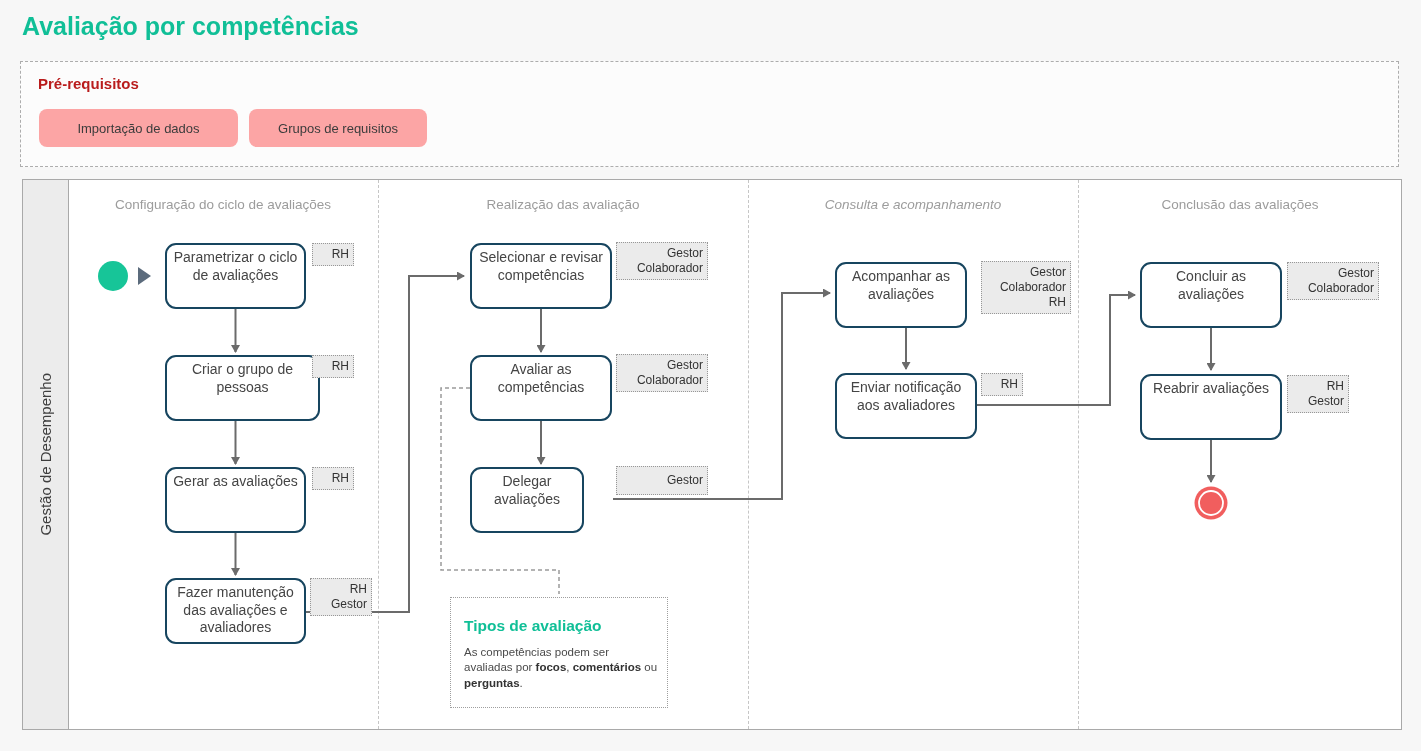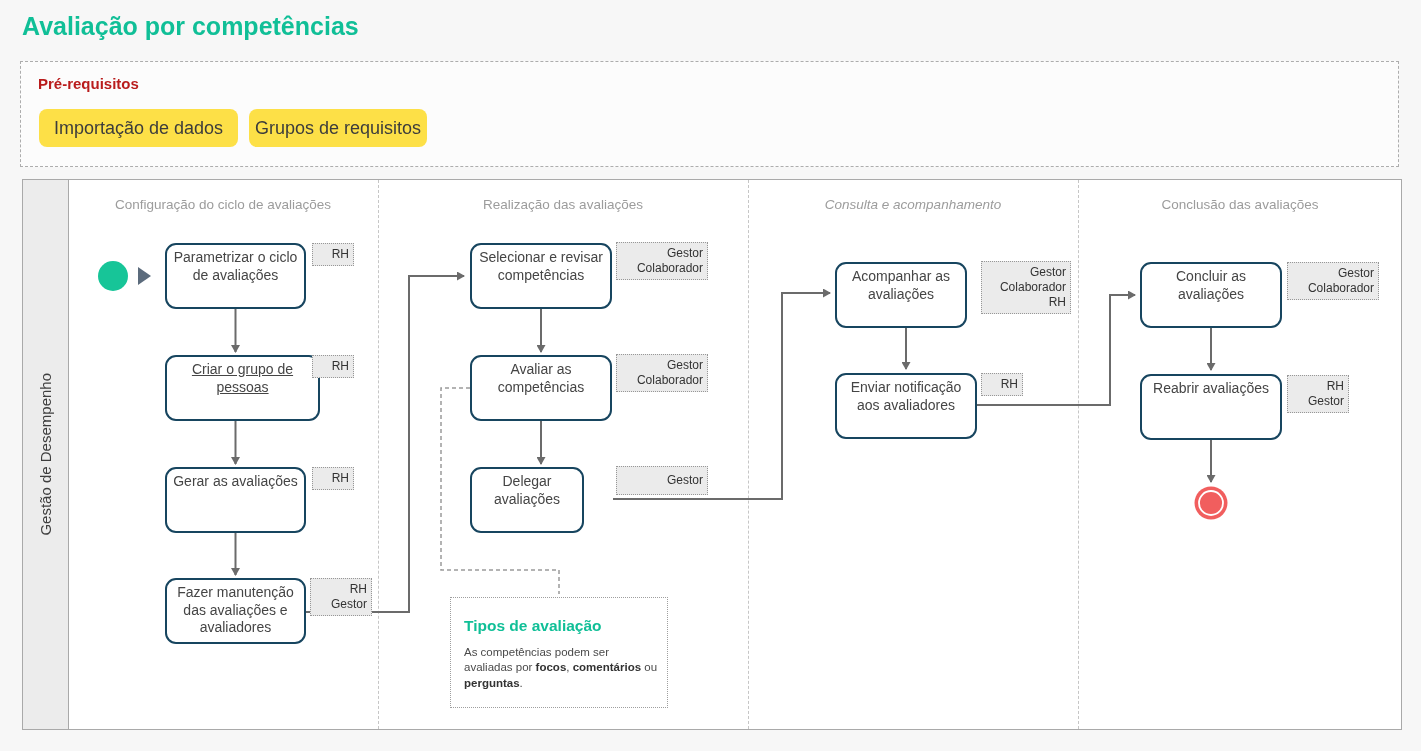--- a/index.html
+++ b/index.html
@@ -4,22 +4,22 @@
 <style>
   html,body{margin:0;padding:0;}
   body{font-family:"Liberation Sans",sans-serif;}
   #canvas{position:relative;width:1421px;height:751px;background:#F7F7F7;overflow:hidden;}
 
   .page-title{position:absolute;left:22px;top:12px;font-size:25px;font-weight:700;color:#10BF97;}
 
   .prereq-box{position:absolute;left:20px;top:61px;width:1379px;height:106px;
     border:1px dashed #ADADAD;background:#FCFCFC;box-sizing:border-box;}
   .prereq-title{position:absolute;left:17px;top:13px;font-size:15px;font-weight:700;color:#b91c1c;}
-  .chip{position:absolute;top:47px;height:38px;background:#fde047;border-radius:8px;
-    display:flex;align-items:center;justify-content:center;font-size:18px;color:#3C3C3C;cursor:pointer;}
+  .chip{position:absolute;top:47px;height:38px;background:#fca5a5;border-radius:8px;
+    display:flex;align-items:center;justify-content:center;font-size:13px;color:#3C3C3C;cursor:pointer;}
 
   .lane{position:absolute;left:22px;top:179px;width:1380px;height:551px;
     border:1px solid #A9A9A9;background:#FFFFFF;box-sizing:border-box;}
   .lane-label-strip{position:absolute;left:0;top:0;width:46px;height:100%;
     background:#ECECEC;border-right:1px solid #A9A9A9;box-sizing:border-box;
     display:flex;align-items:center;justify-content:center;}
   .lane-label{writing-mode:vertical-rl;transform:rotate(180deg);font-size:15px;color:#3E3E3E;white-space:nowrap;}
 
   .col-sep{position:absolute;top:180px;height:549px;width:0;border-left:1px dashed #C6C6C6;}
   .col-header{position:absolute;top:197px;height:18px;font-size:13.5px;color:#9C9C9C;text-align:center;}
@@ -62,21 +62,21 @@
     <div class="lane-label-strip">
       <div class="lane-label">Gestão de Desempenho</div>
     </div>
   </div>
 
   <div class="col-sep" style="left:378px;"></div>
   <div class="col-sep" style="left:748px;"></div>
   <div class="col-sep" style="left:1078px;"></div>
 
   <div class="col-header" style="left:68px;width:310px;">Configuração do ciclo de avaliações</div>
-  <div class="col-header" style="left:378px;width:370px;">Realização das avaliações</div>
+  <div class="col-header" style="left:378px;width:370px;">Realização das avaliação</div>
   <div class="col-header" style="left:748px;width:330px;font-style:italic;">Consulta e acompanhamento</div>
   <div class="col-header" style="left:1078px;width:324px;">Conclusão das avaliações</div>
 
   <svg class="overlay" width="1421" height="751" viewBox="0 0 1421 751">
     <defs>
       <marker id="arrow" markerWidth="9" markerHeight="9" refX="7" refY="4.5" orient="auto" markerUnits="userSpaceOnUse">
         <path d="M0,0 L8,4.5 L0,9 Z" fill="#6B6B6B"></path>
       </marker>
     </defs>
     <path class="flow" d="M235.5,309 V352" marker-end="url(#arrow)"></path>
@@ -99,21 +99,21 @@
       <circle cx="1211" cy="503" r="16.5" fill="#F15E5E"></circle>
       <circle cx="1211" cy="503" r="12" fill="none" stroke="#FFFFFF" stroke-width="1.8"></circle>
     </g>
   </svg>
 
   <div class="task" style="left:165px;top:243px;width:141px;height:66px;">
     <span>Parametrizar o ciclo de avaliações</span>
   </div>
   <div class="tag" style="left:312px;top:243px;width:42px;">RH</div>
 
-  <div class="task" style="left:165px;top:355px;width:155px;height:66px;text-decoration:underline;">
+  <div class="task" style="left:165px;top:355px;width:155px;height:66px;">
     <span>Criar o grupo de pessoas</span>
   </div>
   <div class="tag" style="left:312px;top:355px;width:42px;">RH</div>
 
   <div class="task" style="left:165px;top:467px;width:141px;height:66px;">
     <span>Gerar as avaliações</span>
   </div>
   <div class="tag" style="left:312px;top:467px;width:42px;">RH</div>
 
   <div class="task" style="left:165px;top:578px;width:141px;height:66px;">

